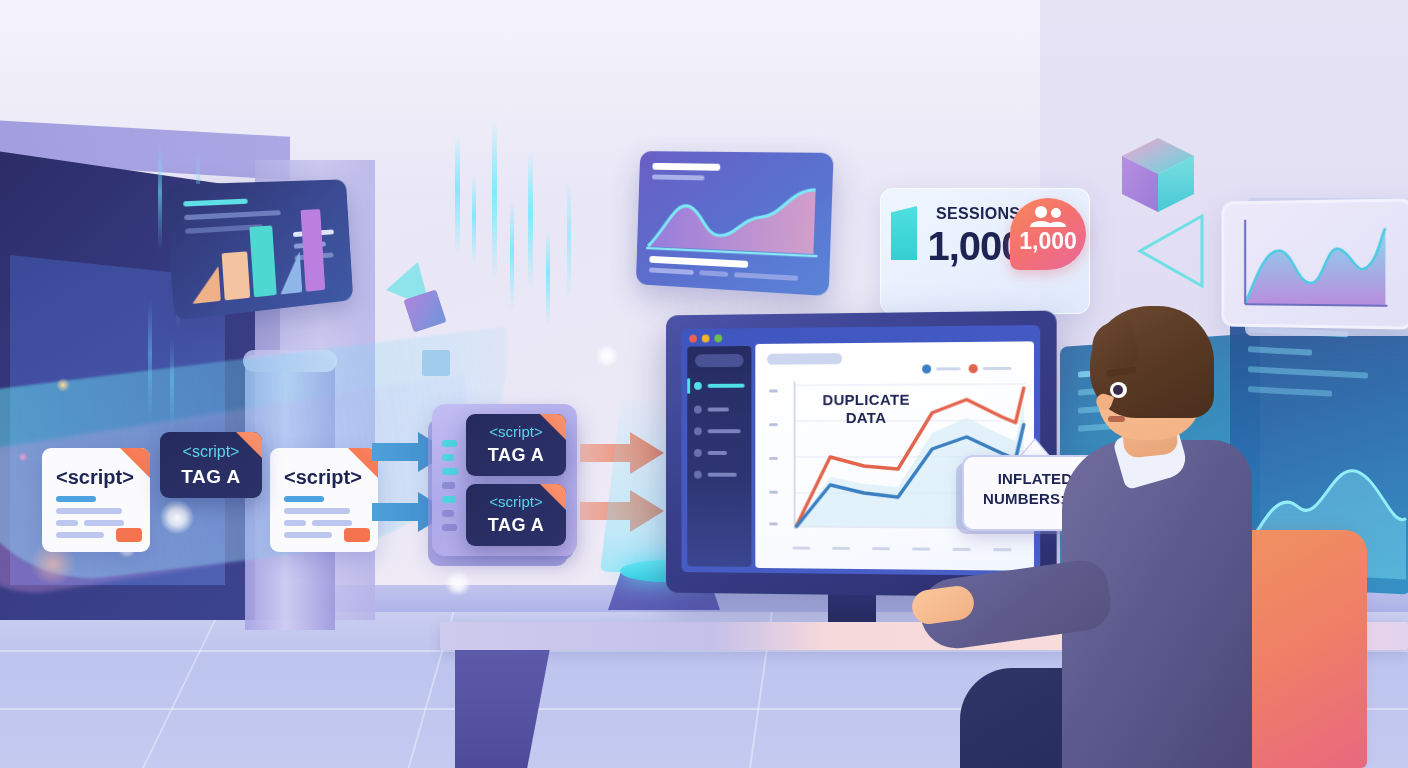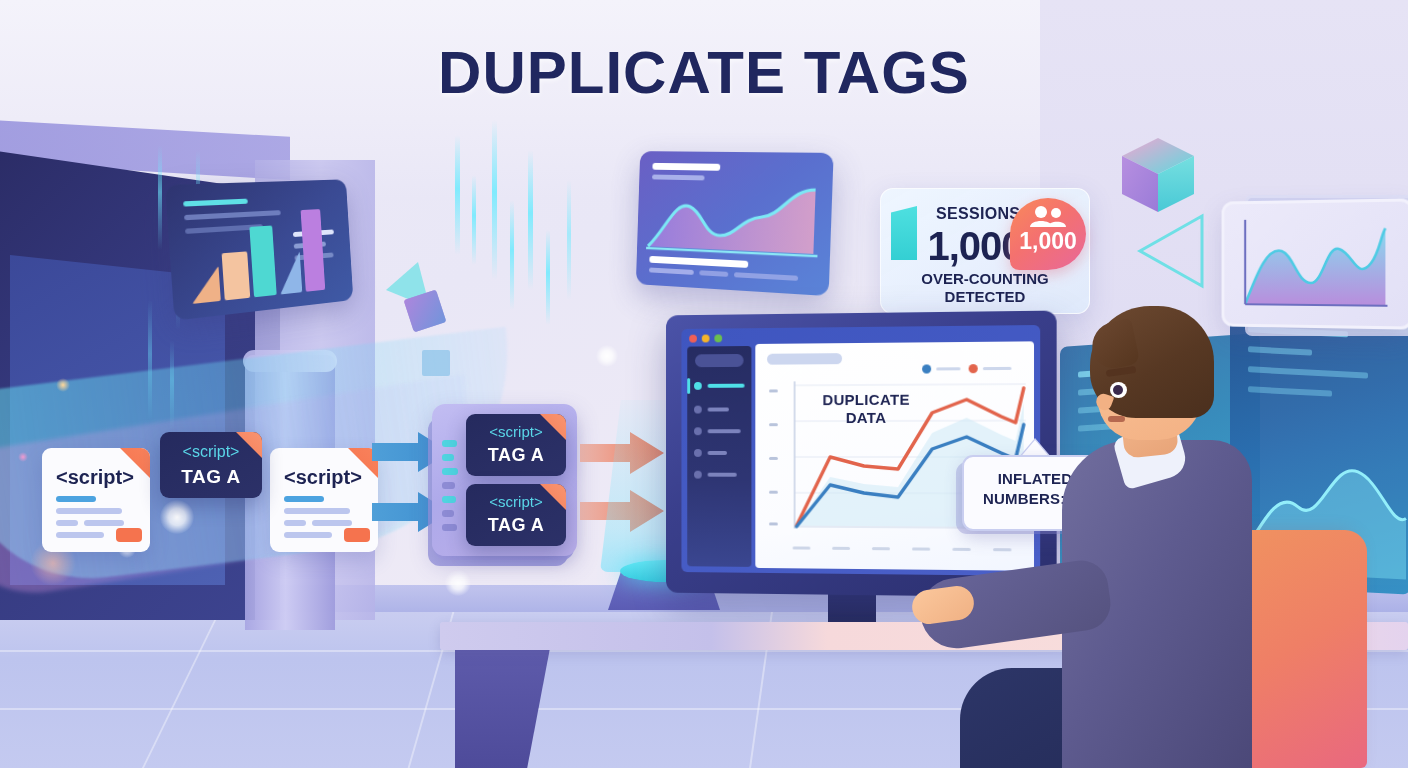--- a/index.html
+++ b/index.html
@@ -353,21 +353,20 @@
     <div class="rline" style="left:18px;top:50px;width:64px;opacity:.6;"></div>
     <div class="rline" style="left:18px;top:70px;width:120px;opacity:.55;"></div>
     <div class="rline" style="left:18px;top:90px;width:84px;opacity:.5;"></div>
     <svg class="abs" style="left:6px;top:150px;" width="170" height="125" viewBox="0 0 170 125">
       <path d="M0,120 C24,82 40,40 62,58 C84,76 96,10 122,20 C144,28 156,74 170,64 L170,125 L0,125 Z" fill="rgba(120,225,245,.45)"></path>
       <path d="M0,120 C24,82 40,40 62,58 C84,76 96,10 122,20 C144,28 156,74 170,64" fill="none" stroke="#8ff0fb" stroke-width="3"></path>
     </svg>
   </div>
   <div class="abs rmon" id="rmon3"></div>
 
-  <div class="abs" id="title">DUPLICATE TAGS</div>
 
   <div class="abs" id="dash-bar">
     <div class="dashline" style="left:16px;top:16px;width:64px;background:#5fe0e6;"></div>
     <div class="dashline" style="left:16px;top:29px;width:98px;background:#7c8ccb;opacity:.8;"></div>
     <div class="dashline" style="left:16px;top:42px;width:78px;background:#7c8ccb;opacity:.6;"></div>
     <div class="dashline" style="left:126px;top:52px;width:46px;background:#dfe5fb;"></div>
     <div class="dashline" style="left:126px;top:64px;width:36px;background:#9fb0e2;opacity:.8;"></div>
     <div class="dashline" style="left:126px;top:76px;width:44px;background:#9fb0e2;opacity:.6;"></div>
     <div class="bar" style="left:18px;bottom:14px;width:28px;height:34px;background:#efb187;clip-path:polygon(0 100%,100% 0,100% 100%);"></div>
     <div class="bar" style="left:50px;bottom:14px;width:26px;height:46px;background:#f4c4a0;"></div>
@@ -416,22 +415,20 @@
   <div class="abs" id="sess-label">SESSIONS:</div>
   <div class="abs" id="sess-value">1,000</div>
   <div class="abs" id="sess-badge"></div>
   <svg class="abs" id="people-icon" viewBox="0 0 40 22">
     <circle cx="13" cy="7" r="6" fill="#ffffff"></circle>
     <circle cx="28" cy="8" r="5" fill="#ffffff"></circle>
     <path d="M2,22 C2,14 24,14 24,22 Z" fill="#ffffff"></path>
     <path d="M20,22 C20,15 38,15 38,22 Z" fill="#ffffff"></path>
   </svg>
   <div class="abs" id="sess-badge-val">1,000</div>
-  <div class="abs" id="sess-sub" style="white-space:pre-line;">OVER-COUNTING
-DETECTED</div>
 
   <div class="abs doc" style="left:42px;top:448px;width:108px;height:104px;">
     <div class="fold"></div>
     <div class="doc-tag">&lt;script&gt;</div>
     <div class="ln" style="left:14px;top:48px;width:40px;background:#4ca3e0;"></div>
     <div class="ln" style="left:14px;top:60px;width:66px;background:#bcc6ee;"></div>
     <div class="ln" style="left:14px;top:72px;width:22px;background:#bcc6ee;"></div>
     <div class="ln" style="left:42px;top:72px;width:40px;background:#bcc6ee;"></div>
     <div class="ln" style="left:14px;top:84px;width:48px;background:#bcc6ee;"></div>
     <div class="btn" style="left:74px;top:80px;width:26px;height:14px;"></div>

